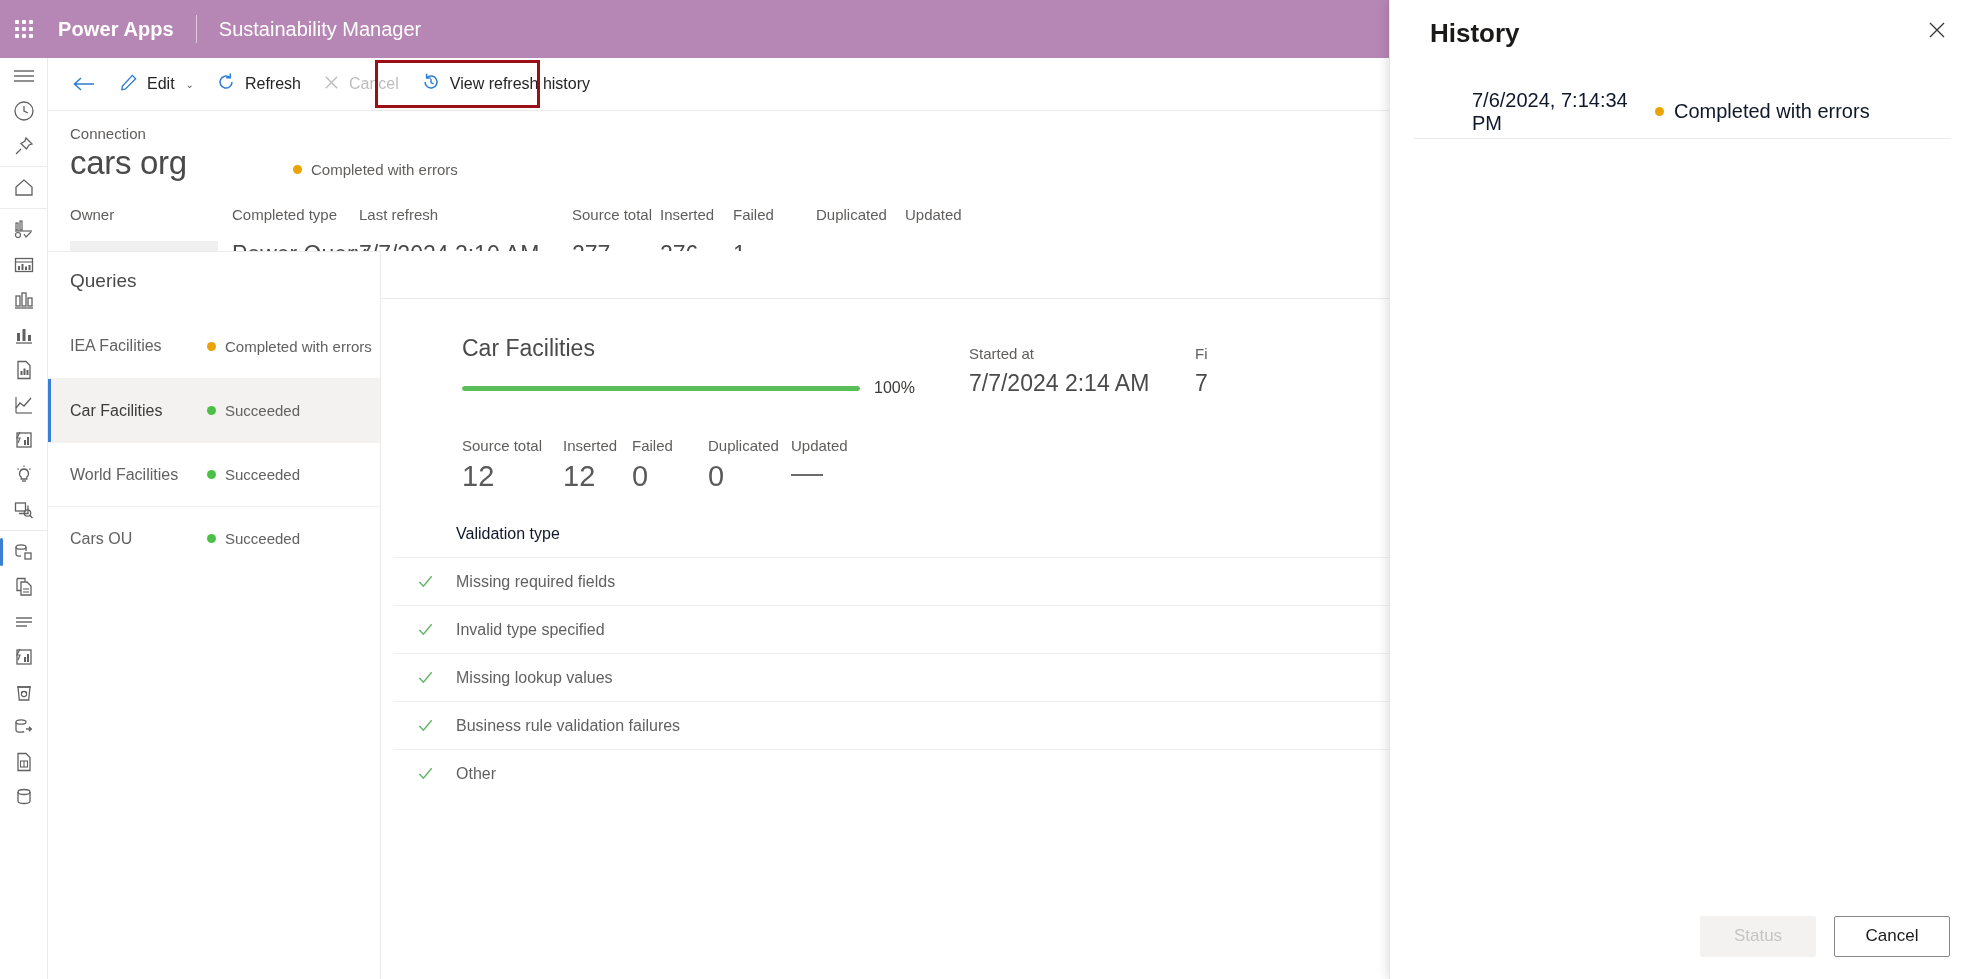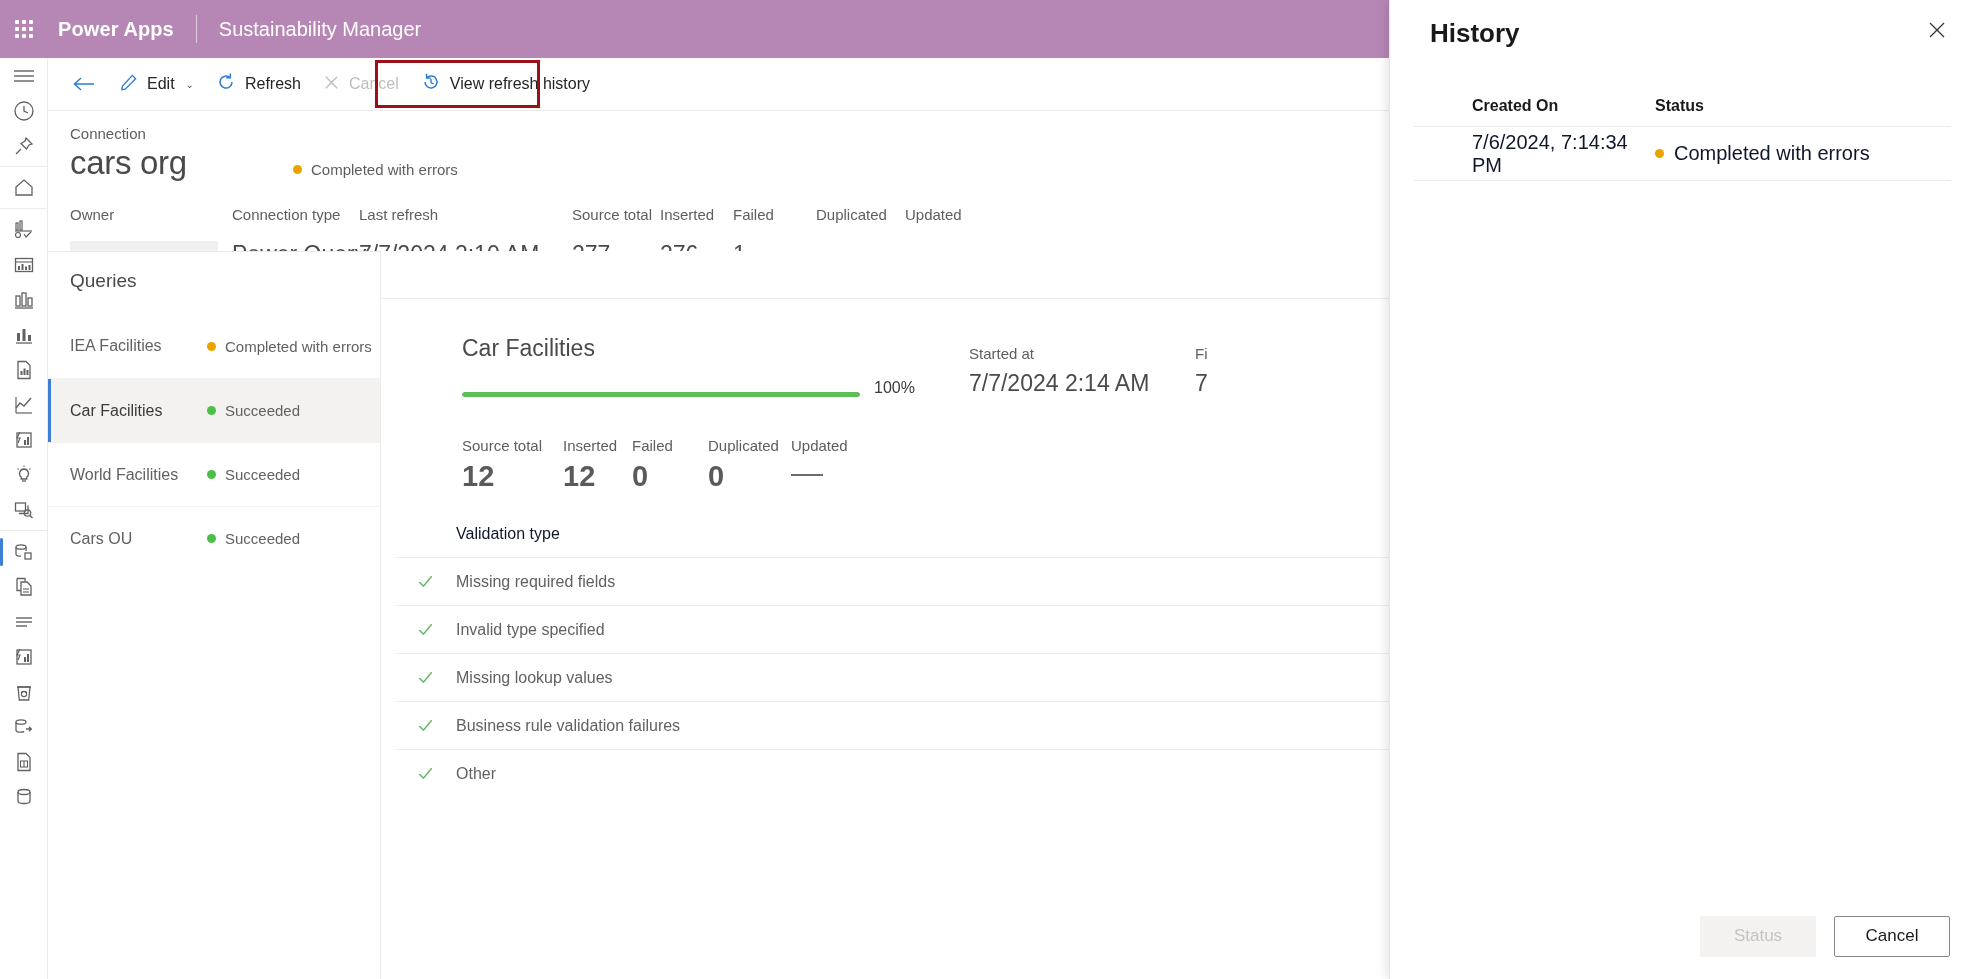--- a/index.html
+++ b/index.html
@@ -148,33 +148,33 @@
   .detail {
     position: absolute; left: 333px; top: 0;
     width: 1594px; height: 728px; background: #ffffff;
   }
   .detail-topstrip { height: 48px; border-bottom: 1px solid #edebe9; }
   .detail-title {
     font-size: 23px; color: #4a4a4a; padding: 36px 0 0 81px;
   }
   .progress-row {
     position: absolute; left: 81px; top: 128px;
-    display: flex; align-items: flex-end; gap: 14px;
+    display: flex; align-items: center; gap: 14px;
   }
   .bar-track { width: 398px; height: 5px; background: #e6e6e6; border-radius: 3px; overflow: hidden; }
   .bar-fill { height: 5px; background: #5bbf59; border-radius: 3px; }
   .pct { font-size: 16px; color: #3b3a39; }
 
   .started-wrap { position: absolute; left: 588px; top: 94px; display: flex; }
   .started-h { font-size: 15px; color: #605e5c; margin-bottom: 8px; white-space: nowrap; }
   .started-v { font-size: 23px; color: #4a4a4a; white-space: nowrap; }
 
   .stats-detail { position: absolute; left: 81px; top: 186px; display: flex; }
   .sd-h { font-size: 15px; color: #605e5c; margin-bottom: 6px; white-space: nowrap; }
-  .sd-v { font-size: 29px; color: #5a5a5a; font-weight: bold; white-space: nowrap; }
+  .sd-v { font-size: 29px; color: #5a5a5a; font-weight: normal; white-space: nowrap; }
   .sd-dash { display: inline-block; width: 32px; height: 2px; background: #6b6b6b; vertical-align: 10px; }
 
   .vtable { position: absolute; left: 13px; top: 260px; width: 1300px; }
   .vhead {
     display: flex; align-items: center; height: 46px;
     font-size: 16px; color: #0f172a;
   }
   .vrow {
     display: flex; align-items: center; height: 48px;
     border-top: 1px solid #f0efee;
@@ -492,21 +492,21 @@
       <span class="dot warn"></span>
       <span>Completed with errors</span>
     </div>
 
     <div class="stats-top">
       <div style="width:162px">
         <div class="stat-h">Owner</div>
         <div class="stat-v"><span class="sk"></span></div>
       </div>
       <div style="width:127px">
-        <div class="stat-h">Connection type</div>
+        <div class="stat-h">Completed type</div>
         <div class="stat-v">Power Query</div>
       </div>
       <div style="width:213px">
         <div class="stat-h">Last refresh</div>
         <div class="stat-v">7/7/2024 2:10 AM</div>
       </div>
       <div style="width:88px">
         <div class="stat-h">Source total</div>
         <div class="stat-v">277</div>
       </div>
@@ -668,24 +668,20 @@
   <div class="history">
     <div class="h-head">
       <div class="h-title">History</div>
       <div class="h-close">
         <svg width="20" height="20" viewBox="0 0 20 20">
             <path d="M3 3 L17 17 M17 3 L3 17" fill="none" stroke="#343434" stroke-width="1.3"></path>
           </svg>
       </div>
     </div>
     <div class="h-table">
-      <div class="h-thead">
-        <div class="h-col1">Created On</div>
-        <div class="h-col2">Status</div>
-      </div>
       <div class="h-row">
         <div class="h-col1">7/6/2024, 7:14:34 PM</div>
         <div class="h-col2">
           <span class="dot warn"></span>
           <span>Completed with errors</span>
         </div>
       </div>
     </div>
     <div class="h-footer">
       <div class="btn btn-confirm">Status</div>

